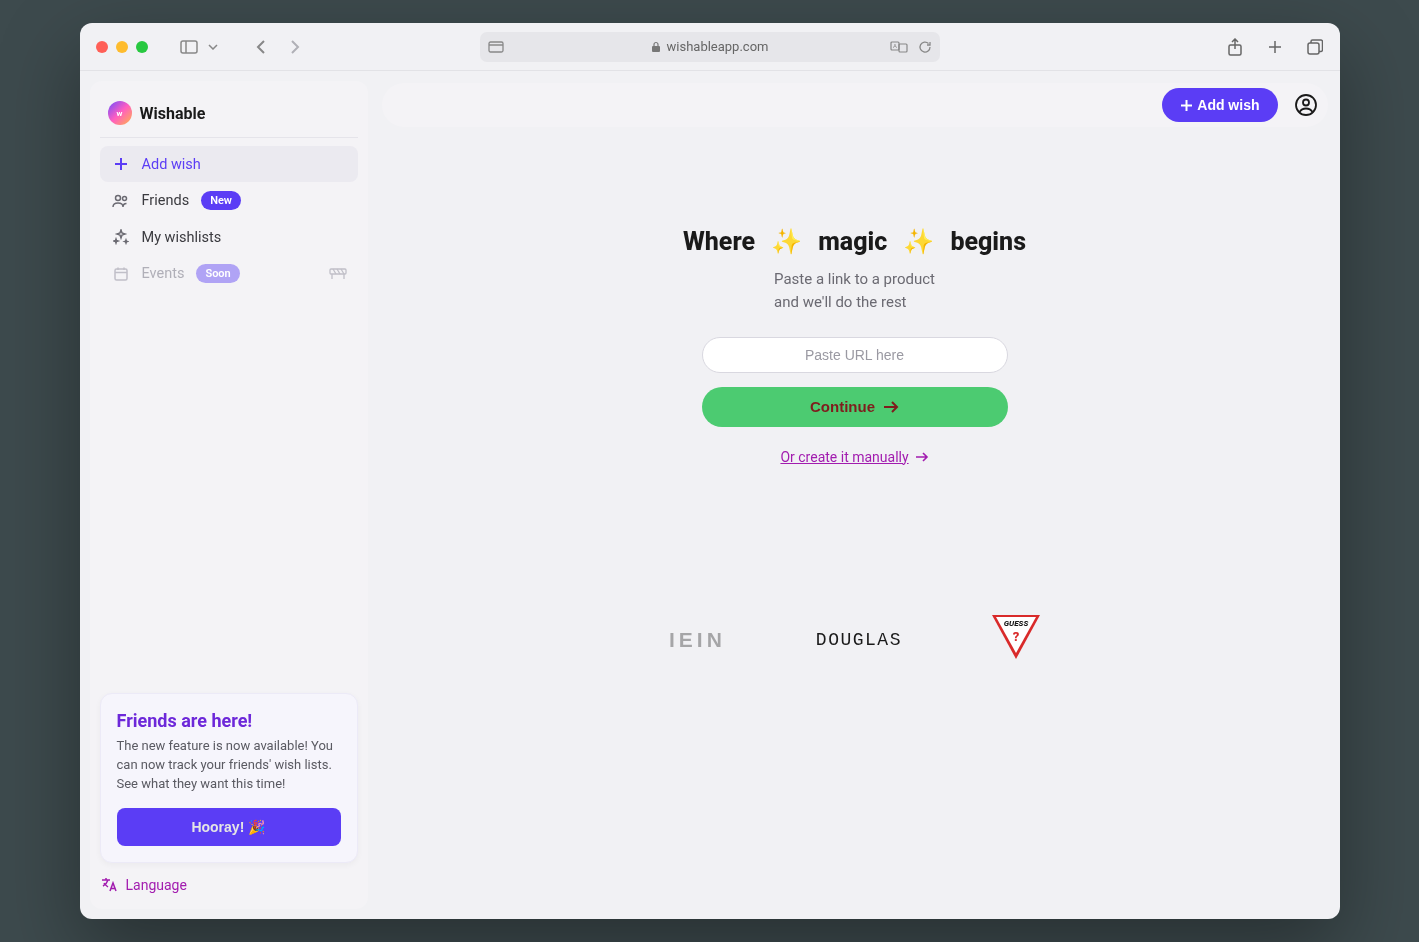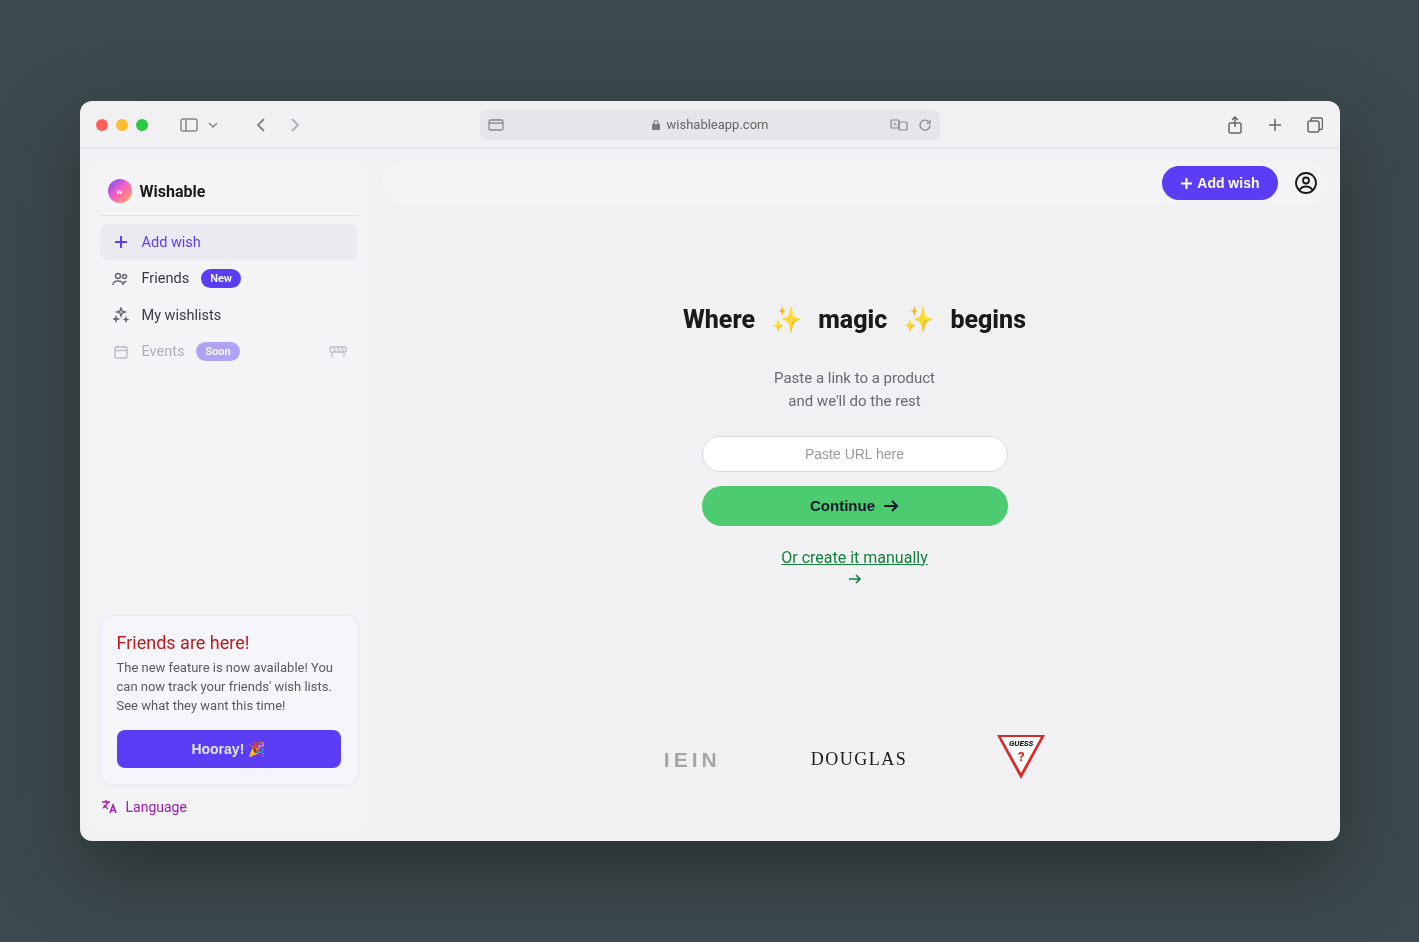--- a/index.html
+++ b/index.html
@@ -7,21 +7,21 @@
   background: #3d4a4d;
   font-family: -apple-system, BlinkMacSystemFont, "Segoe UI", Roboto, sans-serif;
   display: flex;
   align-items: center;
   justify-content: center;
   min-height: 942px;
   width: 1419px;
 }
 .window {
   width: 1260px;
-  height: 740px;
+  height: 896px;
   background: #f1f1f4;
   border-radius: 12px;
   box-shadow: 0 30px 80px rgba(0,0,0,0.35);
   overflow: hidden;
   display: flex;
   flex-direction: column;
 }
 .titlebar {
   height: 48px;
   display: flex;
@@ -90,21 +90,21 @@
 .badge-soon { background: #b0a3f5; color: #fff; font-size: 11px; font-weight: 600; padding: 3px 9px; border-radius: 10px; }
 .barrier-icon { position: absolute; right: 10px; color: #c0bfc8; }
 .promo {
   margin-top: auto;
   background: #f6f5fc;
   border: 1px solid #eceaf7;
   border-radius: 12px;
   padding: 16px;
   box-shadow: 0 2px 6px rgba(0,0,0,0.04);
 }
-.promo h3 { font-size: 18px; font-weight: 400; color: #b91c1c; margin-bottom: 6px; }
+.promo h3 { font-size: 18px; font-weight: 700; color: #6d28d9; margin-bottom: 6px; }
 .promo p { font-size: 13px; color: #5a5a62; line-height: 1.45; margin-bottom: 14px; }
 .promo-btn { width: 100%; background: #5b3df5; color: #e5e5e5; border: none; border-radius: 8px; padding: 11px; font-size: 14px; font-weight: 600; cursor: pointer; }
 .lang-btn { display: flex; align-items: center; justify-content: flex-start; gap: 8px; padding: 14px 0 6px; font-size: 14px; color: #a21caf; cursor: pointer; }
 .main { flex: 1; display: flex; flex-direction: column; padding: 12px 12px 12px 4px; }
 .topbar {
   background: #f4f3f6;
   border-radius: 24px;
   height: 44px;
   display: flex;
   align-items: center;
@@ -122,69 +122,68 @@
   font-weight: 600;
   display: flex;
   align-items: center;
   gap: 4px;
   cursor: pointer;
 }
 .profile-btn { width: 28px; height: 28px; border-radius: 50%; display: flex; align-items: center; justify-content: center; cursor: pointer; color: #1a1a1a; }
 .hero { flex: 1; display: flex; flex-direction: column; align-items: center; padding-top: 100px; }
 .hero h1 { font-size: 25px; font-weight: 800; color: #1a1a1a; display: flex; gap: 16px; align-items: center; }
 .sparkle { color: #f0c94a; }
-.hero-sub { color: #6b6a72; font-size: 15px; text-align: center; margin-top: 33px; line-height: 1.55; }
+.hero-sub { color: #6b6a72; font-size: 15px; margin-top: 12px; line-height: 1.55; }
 .url-input {
   width: 306px;
   height: 36px;
   border: 1px solid #d9d8e0;
   border-radius: 20px;
   text-align: center;
   font-size: 14px;
   color: #333;
   outline: none;
   margin-top: 22px;
 }
 .url-input::placeholder { color: #9a99a2; }
 .continue-btn {
   width: 306px;
   height: 40px;
   background: #4ccb71;
-  color: #0f172a;
+  color: #7f1d1d;
   border: none;
   border-radius: 20px;
   font-size: 15px;
   font-weight: 700;
   display: flex;
   align-items: center;
   justify-content: center;
   gap: 8px;
   margin-top: 14px;
   cursor: pointer;
 }
 .manual-link {
   margin-top: 22px;
-  color: #15803d;
-  font-size: 16px;
+  color: #a21caf;
+  font-size: 14px;
   text-decoration: underline;
   display: flex;
   align-items: center;
   gap: 6px;
   cursor: pointer;
-  flex-direction: column;
 }
 .brands {
   display: flex;
   gap: 90px;
   align-items: center;
   justify-content: center;
   margin-top: 150px;
 }
 .brand-logo-hein { font-family: Arial; font-weight: 800; font-size: 21px; letter-spacing: 4px; color: #1a1a1a; opacity: 0.35; }
-.brand-logo-douglas { font-family: Liberation Serif, serif; font-size: 18px; letter-spacing: 1.5px; color: #1a1a1a; }
+.brand-logo-douglas { font-family: Liberation Mono, monospace; font-size: 18px; letter-spacing: 1.5px; color: #1a1a1a; }
 .brand-logo-guess { position: relative; width: 48px; height: 50px; }
 .guess-tri { width: 0; height: 0; border-left: 24px solid transparent; border-right: 24px solid transparent; border-top: 44px solid #d92a2a; position: relative; }
 .guess-tri-inner { position:absolute; top:-42px; left:-20px; width:0; height:0; border-left:20px solid transparent; border-right:20px solid transparent; border-top:36px solid #fff;}
 .guess-text { position: absolute; top: 4px; left: 50%; transform: translateX(-50%); font-size: 8px; font-weight: 800; color: #1a1a1a; font-style: italic;}
 .guess-q { position: absolute; top: 14px; left: 50%; transform: translateX(-50%); font-size: 13px; font-weight: 800; color: #d92a2a;}
 svg { display: block; }
 </style>
 </head>
 <body>
 

